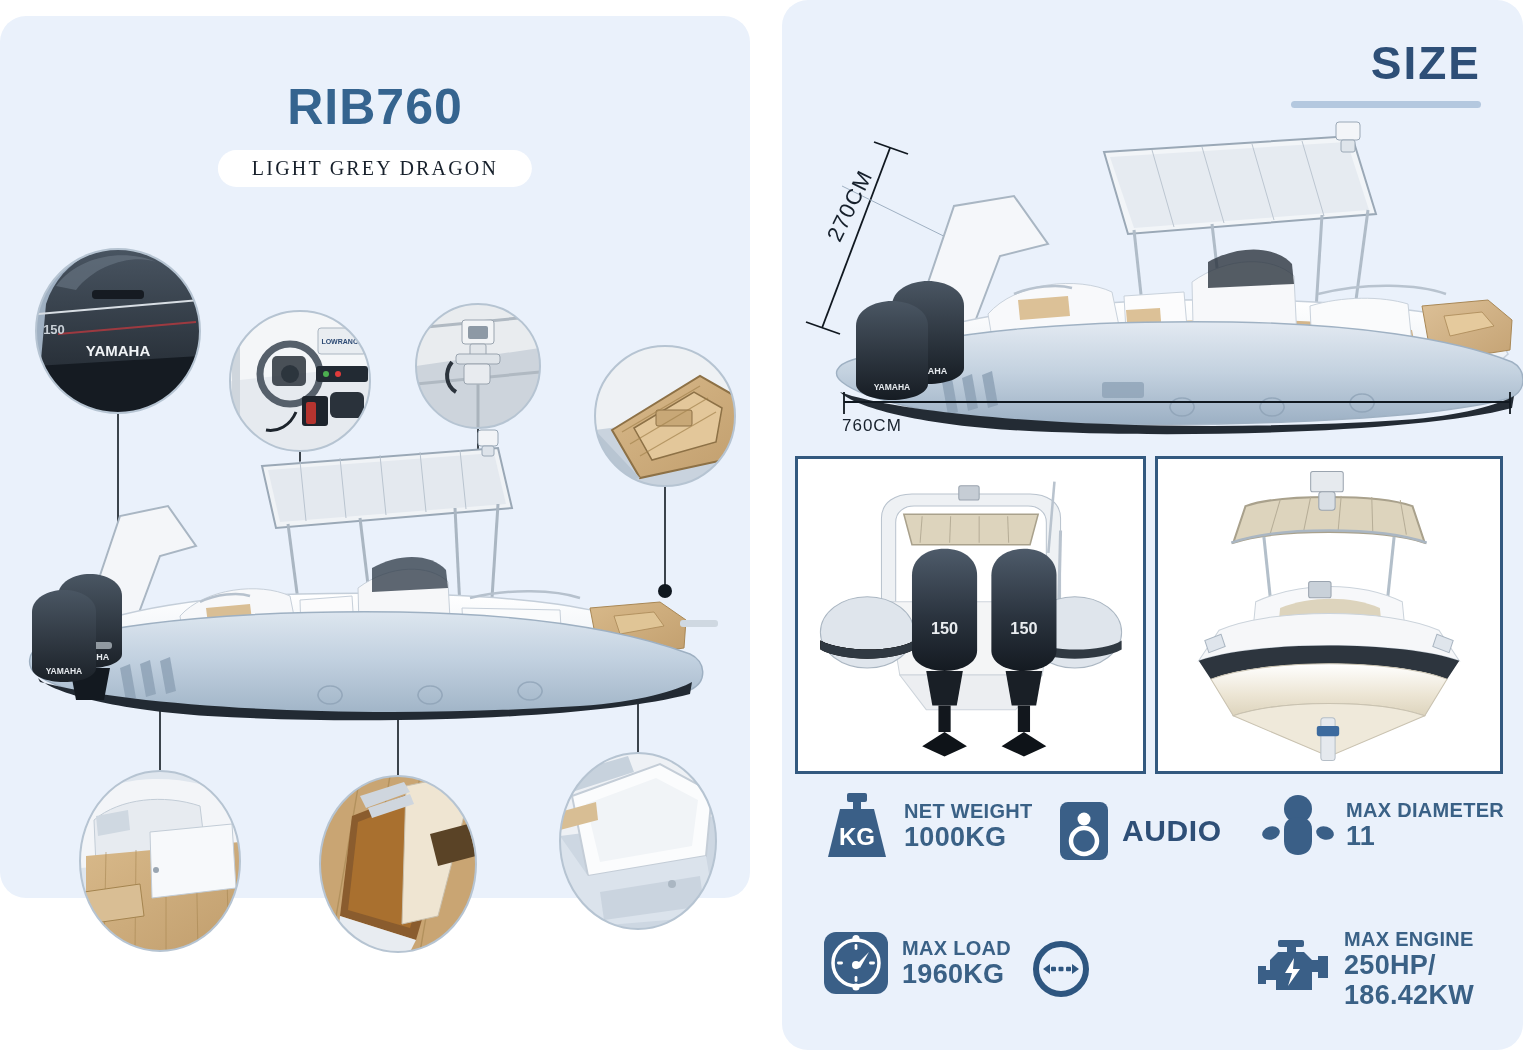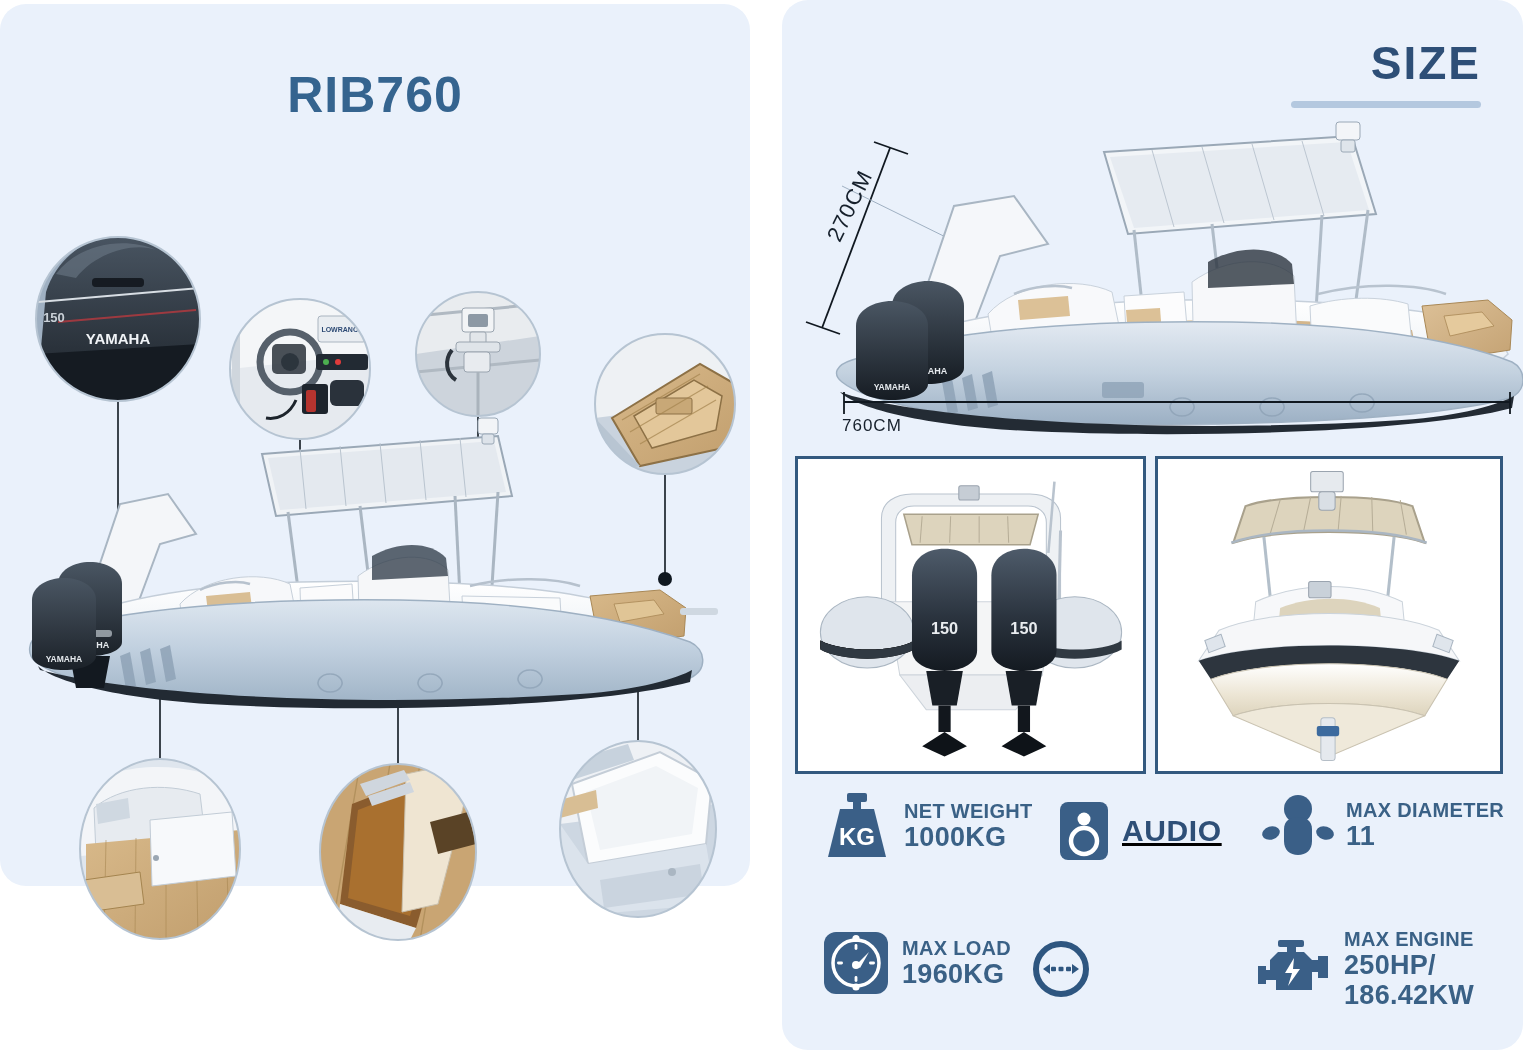--- a/index.html
+++ b/index.html
@@ -2,21 +2,21 @@
 <html><head>
 <meta charset="utf-8">
 <title>RIB760 Product Sheet</title>
 <style>
   html,body{margin:0;padding:0;background:#ffffff;}
   body{width:1523px;height:1058px;position:relative;overflow:hidden;
        font-family:"Liberation Sans",sans-serif;}
 
   
   .panel{position:absolute;background:#eaf1fb;border-radius:26px;}
-  #left-panel{left:0;top:4px;width:750px;height:882px;}
+  #left-panel{left:0;top:16px;width:750px;height:882px;}
   #right-panel{left:782px;top:0;width:741px;height:1050px;}
 
   
   #title{position:absolute;left:0;top:66px;width:750px;text-align:center;
          font-size:50px;font-weight:bold;color:#35648f;letter-spacing:1px;line-height:1;}
   #subtitle-pill{position:absolute;left:50%;top:134px;transform:translateX(-50%);
          background:#ffffff;border-radius:20px;padding:7px 34px;}
   #subtitle{font-family:"Liberation Serif",serif;font-size:20px;color:#17202b;
          letter-spacing:2.2px;white-space:nowrap;}
 
@@ -45,34 +45,37 @@
   .spec{position:absolute;display:flex;align-items:center;}
   .spec .sp-ic{flex:0 0 auto;margin-right:12px;display:flex;align-items:flex-start;}
   .spec .sp-tx{display:flex;flex-direction:column;justify-content:center;}
   .sp-label{font-size:20px;font-weight:bold;color:#3a6186;letter-spacing:.3px;
          line-height:1.1;white-space:nowrap;}
   .sp-value{font-size:27px;font-weight:bold;color:#3a6186;letter-spacing:.3px;
          line-height:1.12;white-space:nowrap;}
   .sp-big{font-size:30px;font-weight:bold;color:#2e4f77;letter-spacing:.6px;}
 
   #spec-weight{left:822px;top:793px;}
-  #spec-audio{left:1058px;top:800px;text-decoration:underline;}
+  #spec-audio{left:1058px;top:800px;}
   #spec-pass{left:1262px;top:793px;}
   #spec-load{left:822px;top:930px;}
   #spec-tube{left:1032px;top:940px;}
   #spec-engine{left:1258px;top:928px;}
 
   .ic{display:block;}
 </style>
 </head>
 <body>
 
 <div class="panel" id="left-panel">
 
   <div id="title">RIB760</div>
+  <div id="subtitle-pill">
+    <span id="subtitle">LIGHT GREY DRAGON</span>
+  </div>
 
   <svg class="art" style="left:0;top:200px;" width="750" height="800" viewBox="0 0 750 800">
     <defs>
       <clipPath id="cpA">
           <circle cx="118" cy="115" r="82"></circle>
         </clipPath>
       <clipPath id="cpB">
           <circle cx="300" cy="165" r="70"></circle>
         </clipPath>
       <clipPath id="cpC">

